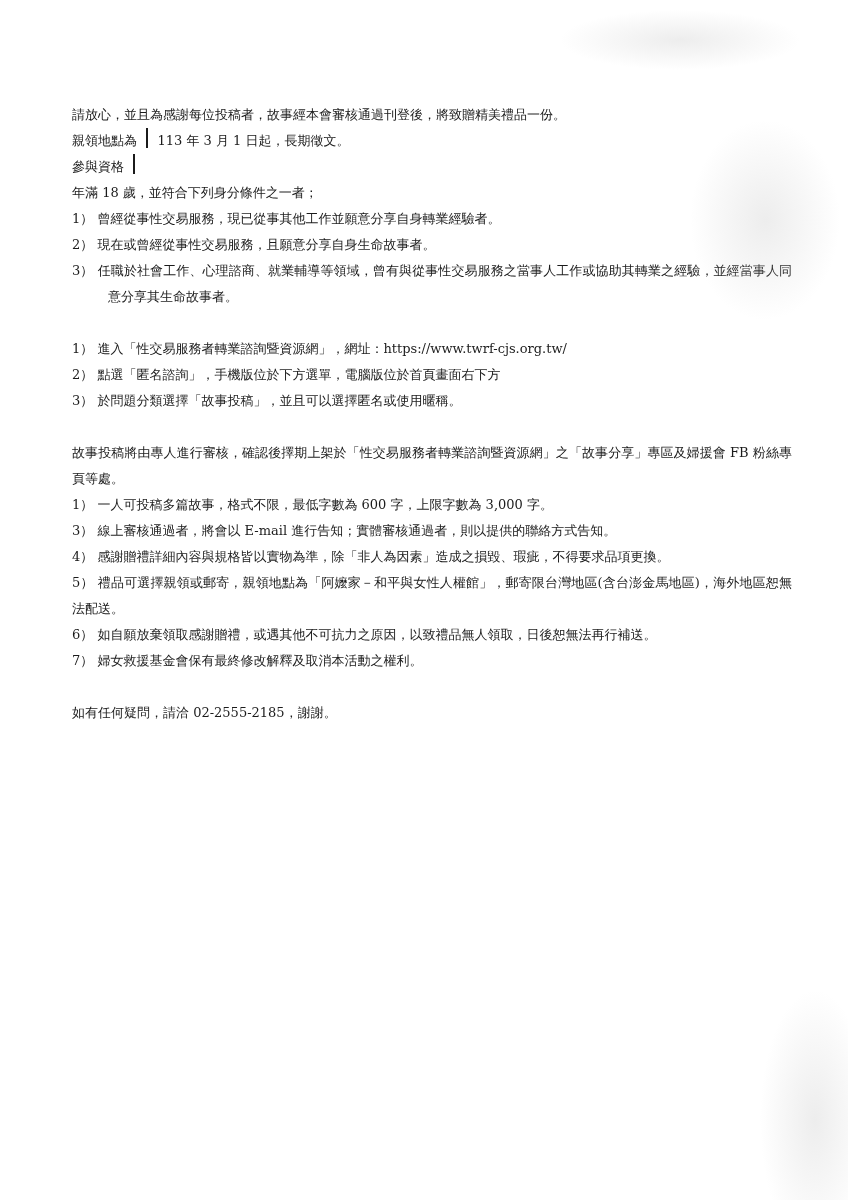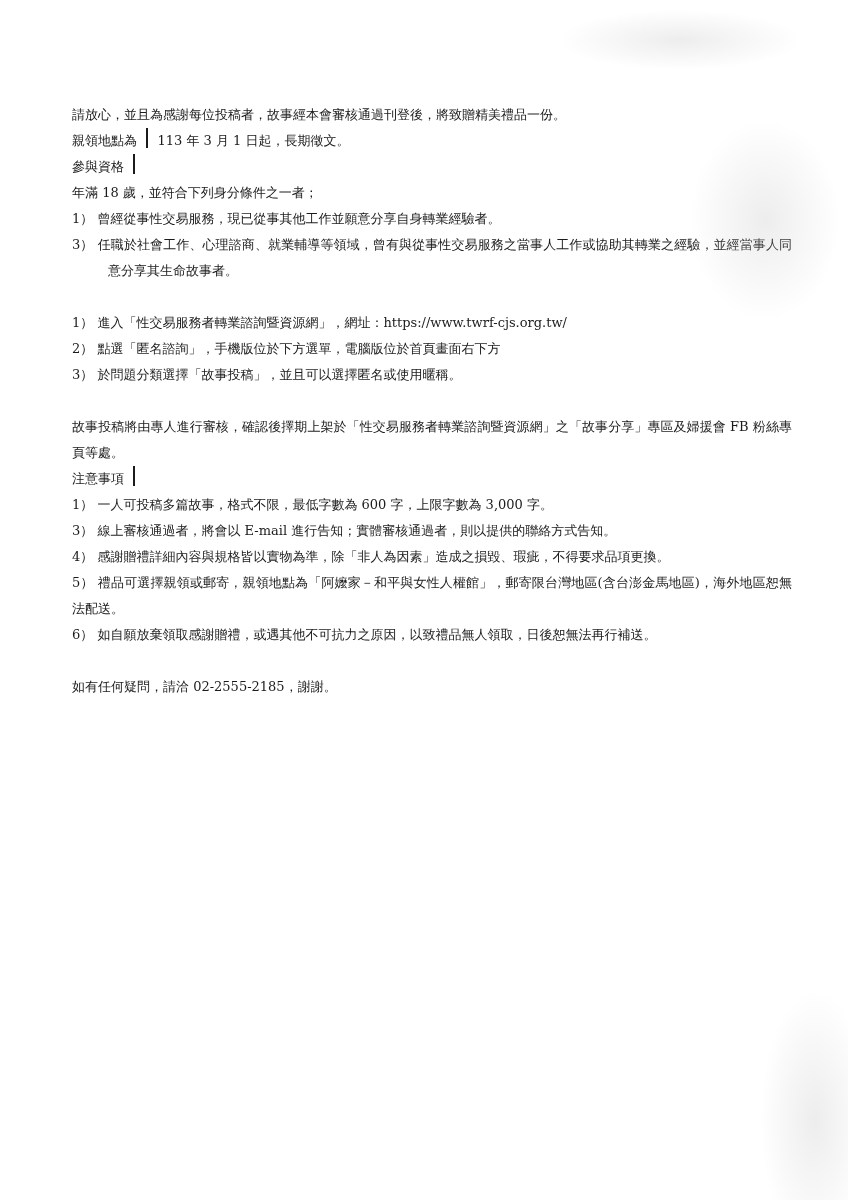--- a/index.html
+++ b/index.html
@@ -58,41 +58,40 @@
   <p class="blk">
     <span>親領地點為</span><span class="vbar"></span><span>113 年 3 月 1 日起，長期徵文。</span>
   </p>
 
   <div class="blk">
     <p>
       <span>參與資格</span><span class="vbar"></span>
     </p>
     <p class="just">年滿 18 歲，並符合下列身分條件之一者；</p>
     <p class="just hang">1） 曾經從事性交易服務，現已從事其他工作並願意分享自身轉業經驗者。</p>
+    <p class="just hang">2） 現在或曾經從事性交易服務，且願意分享自身生命故事者。</p>
     <p class="just hang">3） 任職於社會工作、心理諮商、就業輔導等領域，曾有與從事性交易服務之當事人工作或協助其轉業之經驗，並經當事人同意分享其生命故事者。</p>
   </div>
 
   <div class="blk">
     <p class="just">1） 進入「性交易服務者轉業諮詢暨資源網」，網址：https://www.twrf-cjs.org.tw/</p>
     <p class="just">2） 點選「匿名諮詢」，手機版位於下方選單，電腦版位於首頁畫面右下方</p>
     <p class="just">3） 於問題分類選擇「故事投稿」，並且可以選擇匿名或使用暱稱。</p>
   </div>
 
   <p class="blk just">
     <span>故事投稿將由專人進行審核，確認後擇期上架於「性交易服務者轉業諮詢暨資源網」之「故事分享」專區及婦援會 FB 粉絲專頁等處。</span>
   </p>
 
   <div class="blk">
-    <p>
-      <span>注意事項</span><span class="vbar"></span>
-    </p>
     <p class="just">1） 一人可投稿多篇故事，格式不限，最低字數為 600 字，上限字數為 3,000 字。</p>
     <p class="just">3） 線上審核通過者，將會以 E-mail 進行告知；實體審核通過者，則以提供的聯絡方式告知。</p>
     <p class="just">4） 感謝贈禮詳細內容與規格皆以實物為準，除「非人為因素」造成之損毀、瑕疵，不得要求品項更換。</p>
     <p class="just">5） 禮品可選擇親領或郵寄，親領地點為「阿嬤家－和平與女性人權館」，郵寄限台灣地區(含台澎金馬地區)，海外地區恕無法配送。</p>
     <p class="just">6） 如自願放棄領取感謝贈禮，或遇其他不可抗力之原因，以致禮品無人領取，日後恕無法再行補送。</p>
+    <p class="just">7） 婦女救援基金會保有最終修改解釋及取消本活動之權利。</p>
   </div>
 
   <p>
     <span>如有任何疑問，請洽 02-2555-2185，謝謝。</span>
   </p>
 
 </div>
 
 </body></html>

